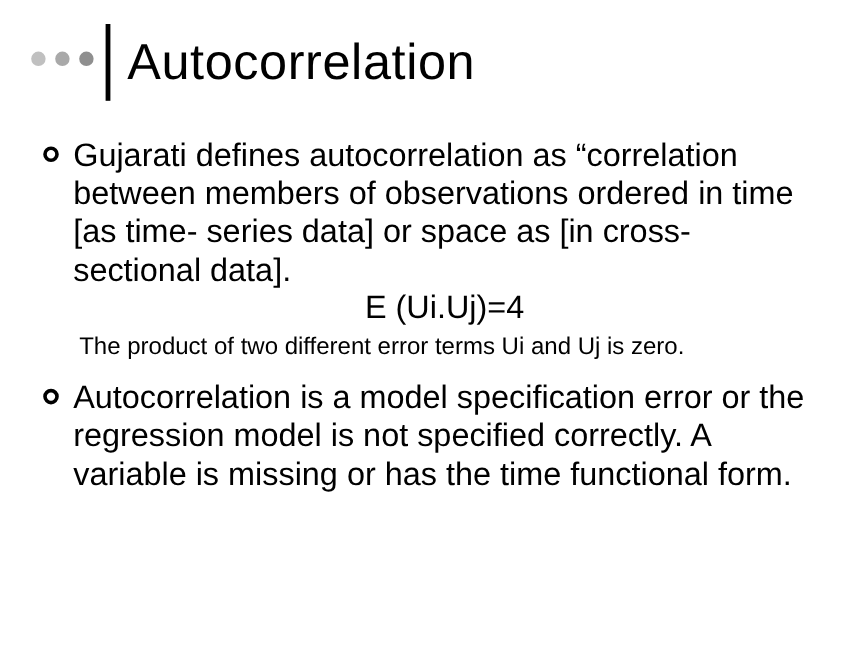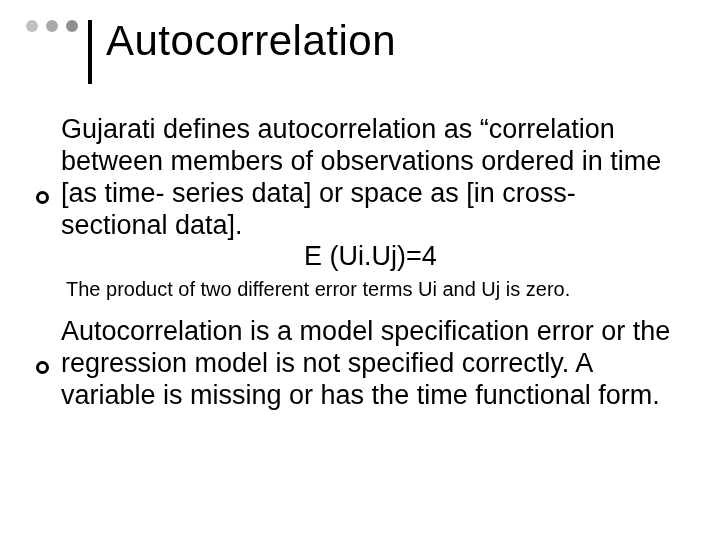--- a/index.html
+++ b/index.html
@@ -16,21 +16,21 @@
     position: relative;
     width: 720px;
     height: 540px;
     box-sizing: border-box;
   }
   .header {
     position: absolute;
     top: 20px;
     left: 26px;
     display: flex;
-    align-items: flex-start;
+    align-items: center;
     height: 64px;
   }
   .dots {
     display: flex;
     align-items: center;
     gap: 8px;
     margin-bottom: 6px;
   }
   .dot {
     width: 12px;
@@ -52,21 +52,21 @@
     letter-spacing: 0.5px;
   }
   .body {
     position: absolute;
     top: 114px;
     left: 36px;
     right: 40px;
   }
   .bullet-row {
     display: flex;
-    align-items: center;
+    align-items: flex-start;
     margin-bottom: 2px;
   }
   .ring {
     flex: 0 0 auto;
     width: 13px;
     height: 13px;
     border: 3px solid #000000;
     border-radius: 50%;
     margin-top: 8px;
     margin-right: 12px;

